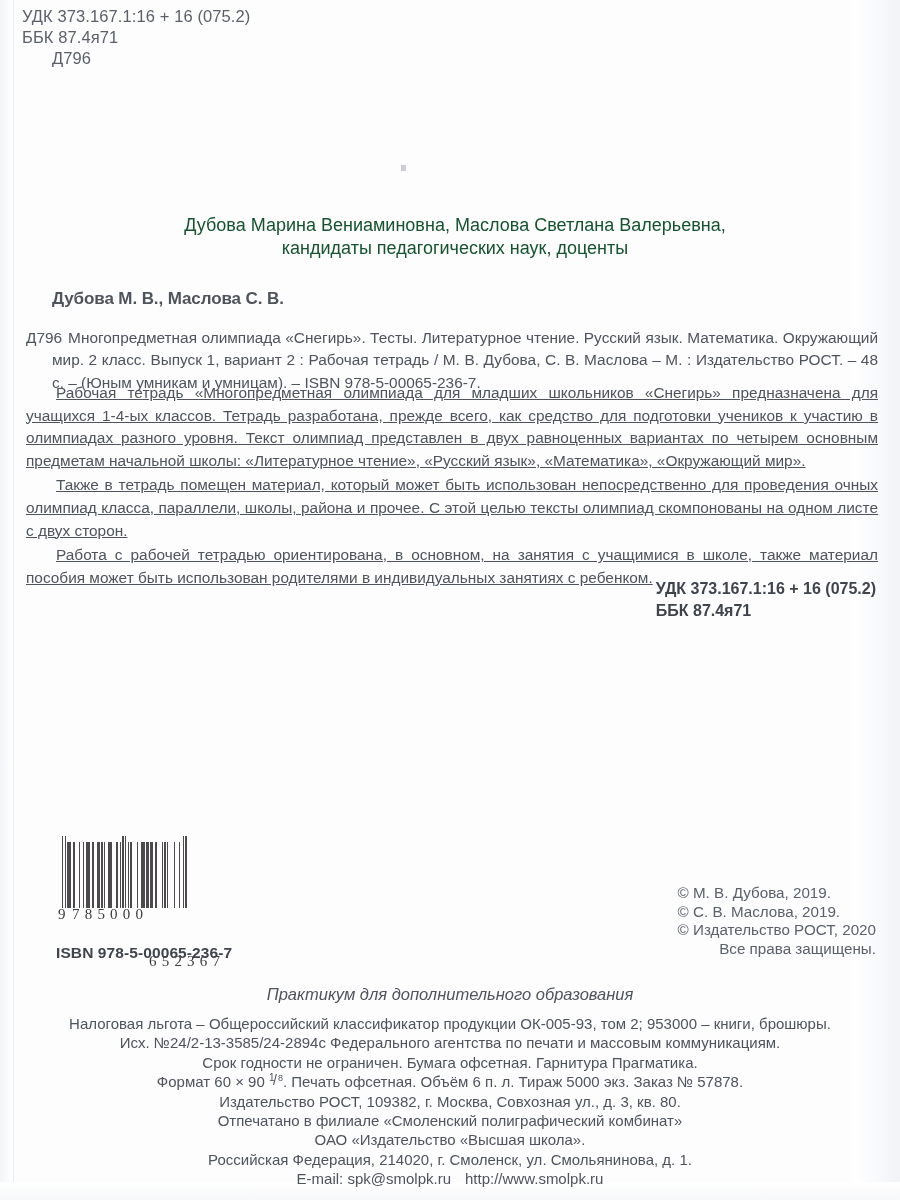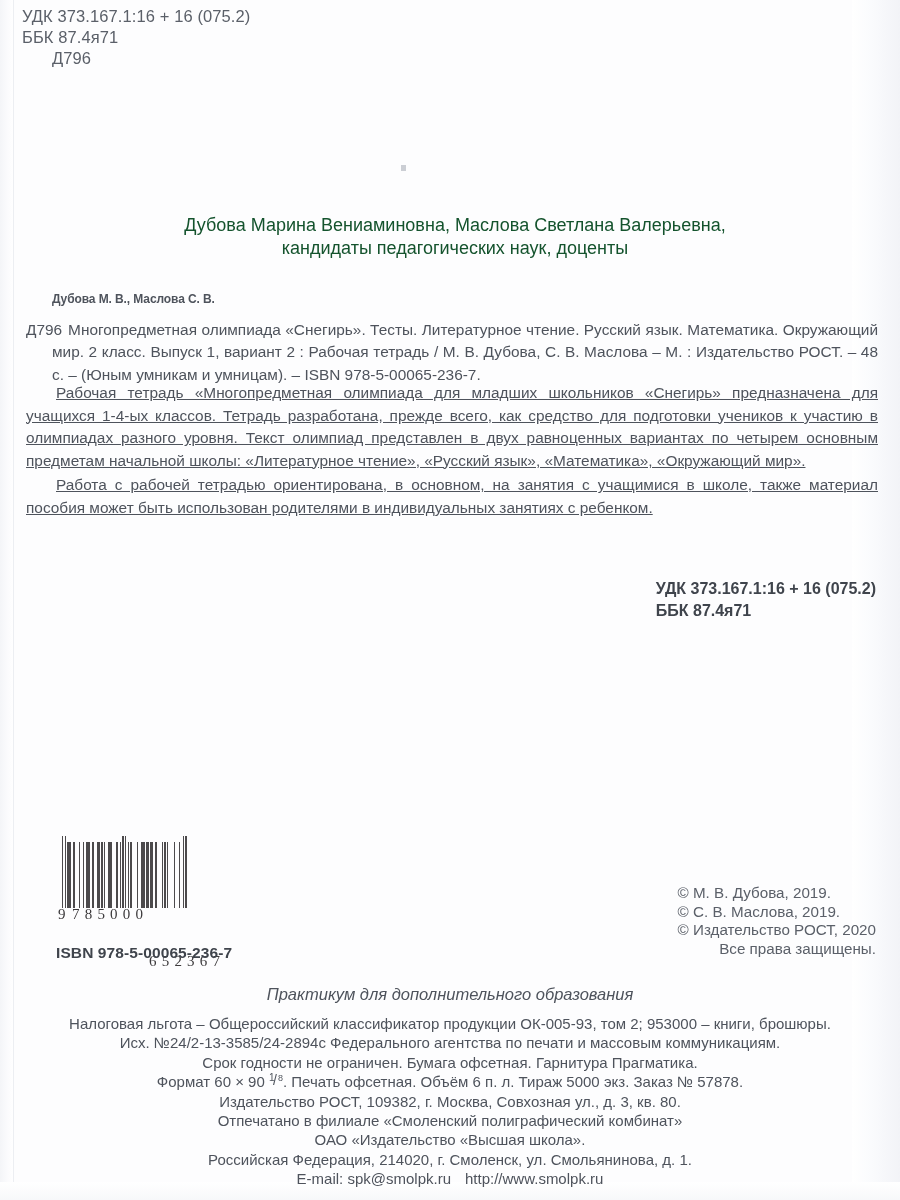--- a/index.html
+++ b/index.html
@@ -78,22 +78,22 @@
     position: absolute;
     left: 26px; top: 288px;
     width: 852px;
     font-size: 15.4px;
     line-height: 22.5px;
     color: #4e535c;
   }
   #biblio-authors {
     font-weight: bold;
     padding-left: 26px;
-    font-size: 12px;
-    margin-bottom: 8px;
+    font-size: 17px;
+    margin-bottom: 16px;
     letter-spacing: -0.1px;
   }
   #biblio-desc {
     padding-left: 26px;
     text-indent: -26px;
     text-align: justify;
   }
   #biblio-desc .code { margin-right: 6px; }
 
   
@@ -238,20 +238,21 @@
     <div>кандидаты педагогических наук, доценты</div>
   </div>
 
   <div id="biblio">
     <div id="biblio-authors">Дубова М. В., Маслова С. В.</div>
     <div id="biblio-desc"><span class="code">Д796</span><span>Многопредметная олимпиада «Снегирь». Тесты. Литературное чтение. Русский язык. Математика. Окружающий мир. 2 класс. Выпуск 1, вариант 2 : Рабочая тетрадь / М. В. Дубова, С. В. Маслова – М. : Издательство РОСТ. – 48 с. – (Юным умникам и умницам). – ISBN 978-5-00065-236-7.</span></div>
   </div>
 
   <div id="annotation">
     <p>Рабочая тетрадь «Многопредметная олимпиада для младших школьников «Снегирь» предназначена для учащихся 1-4-ых классов. Тетрадь разработана, прежде всего, как средство для подготовки учеников к участию в олимпиадах разного уровня. Текст олимпиад представлен в двух равноценных вариантах по четырем основным предметам начальной школы: «Литературное чтение», «Русский язык», «Математика», «Окружающий мир».</p>
+    <p>Также в тетрадь помещен материал, который может быть использован непосредственно для проведения очных олимпиад класса, параллели, школы, района и прочее. С этой целью тексты олимпиад скомпонованы на одном листе с двух сторон.</p>
     <p>Работа с рабочей тетрадью ориентирована, в основном, на занятия с учащимися в школе, также материал пособия может быть использован родителями в индивидуальных занятиях с ребенком.</p>
   </div>
 
   <div id="udk-bottom">
     <div>УДК 373.167.1:16 + 16 (075.2)</div>
     <div>ББК 87.4я71</div>
   </div>
 
   <div id="barcode-block">
     <div id="barcode-bars" style="width: 125.4px;">

